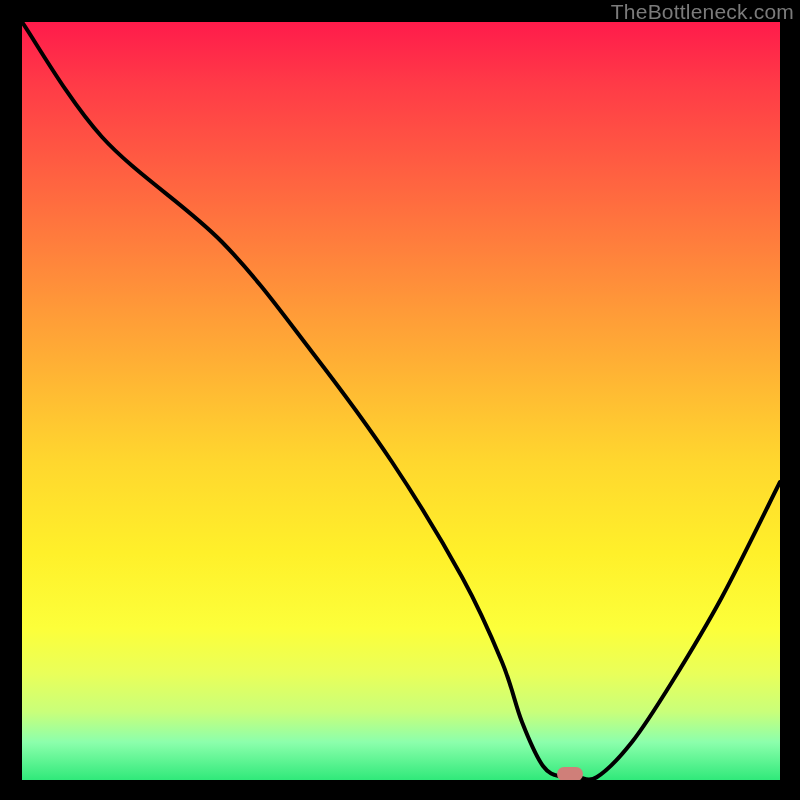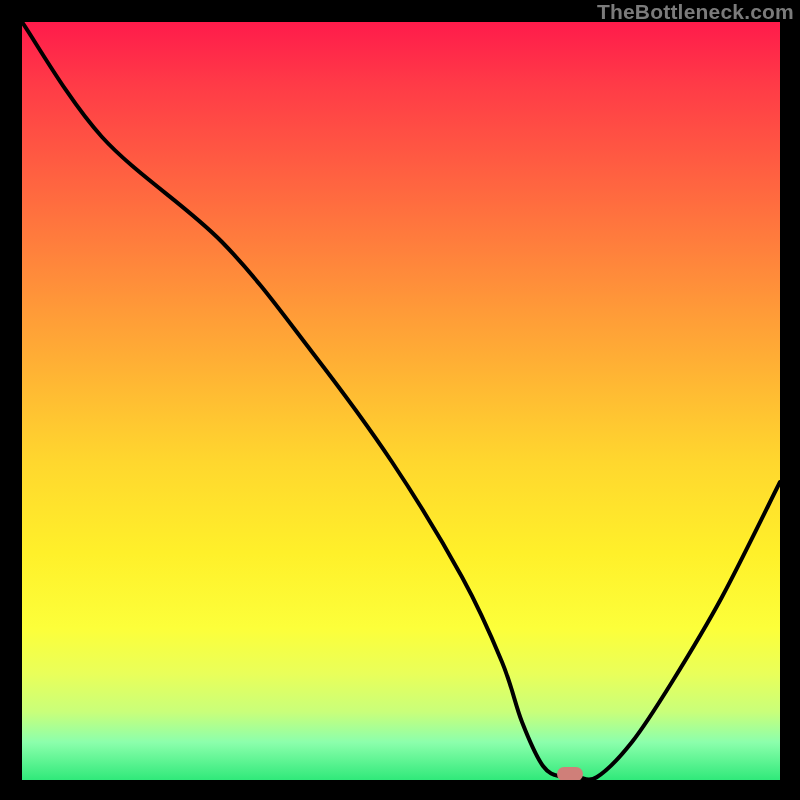--- a/index.html
+++ b/index.html
@@ -55,21 +55,21 @@
     top: 0;
     width: 758px;
     height: 758px;
   }
   .watermark {
     position: absolute;
     right: 6px;
     top: 0px;
     font-family: Arial, Helvetica, sans-serif;
     font-size: 21px;
-    font-weight: 700;
+    font-weight: 400;
     color: #7b7b7b;
     letter-spacing: 0.2px;
   }
 </style>
 </head>
 <body>
 
 <div class="frame">
 
   <div class="watermark">TheBottleneck.com</div>

